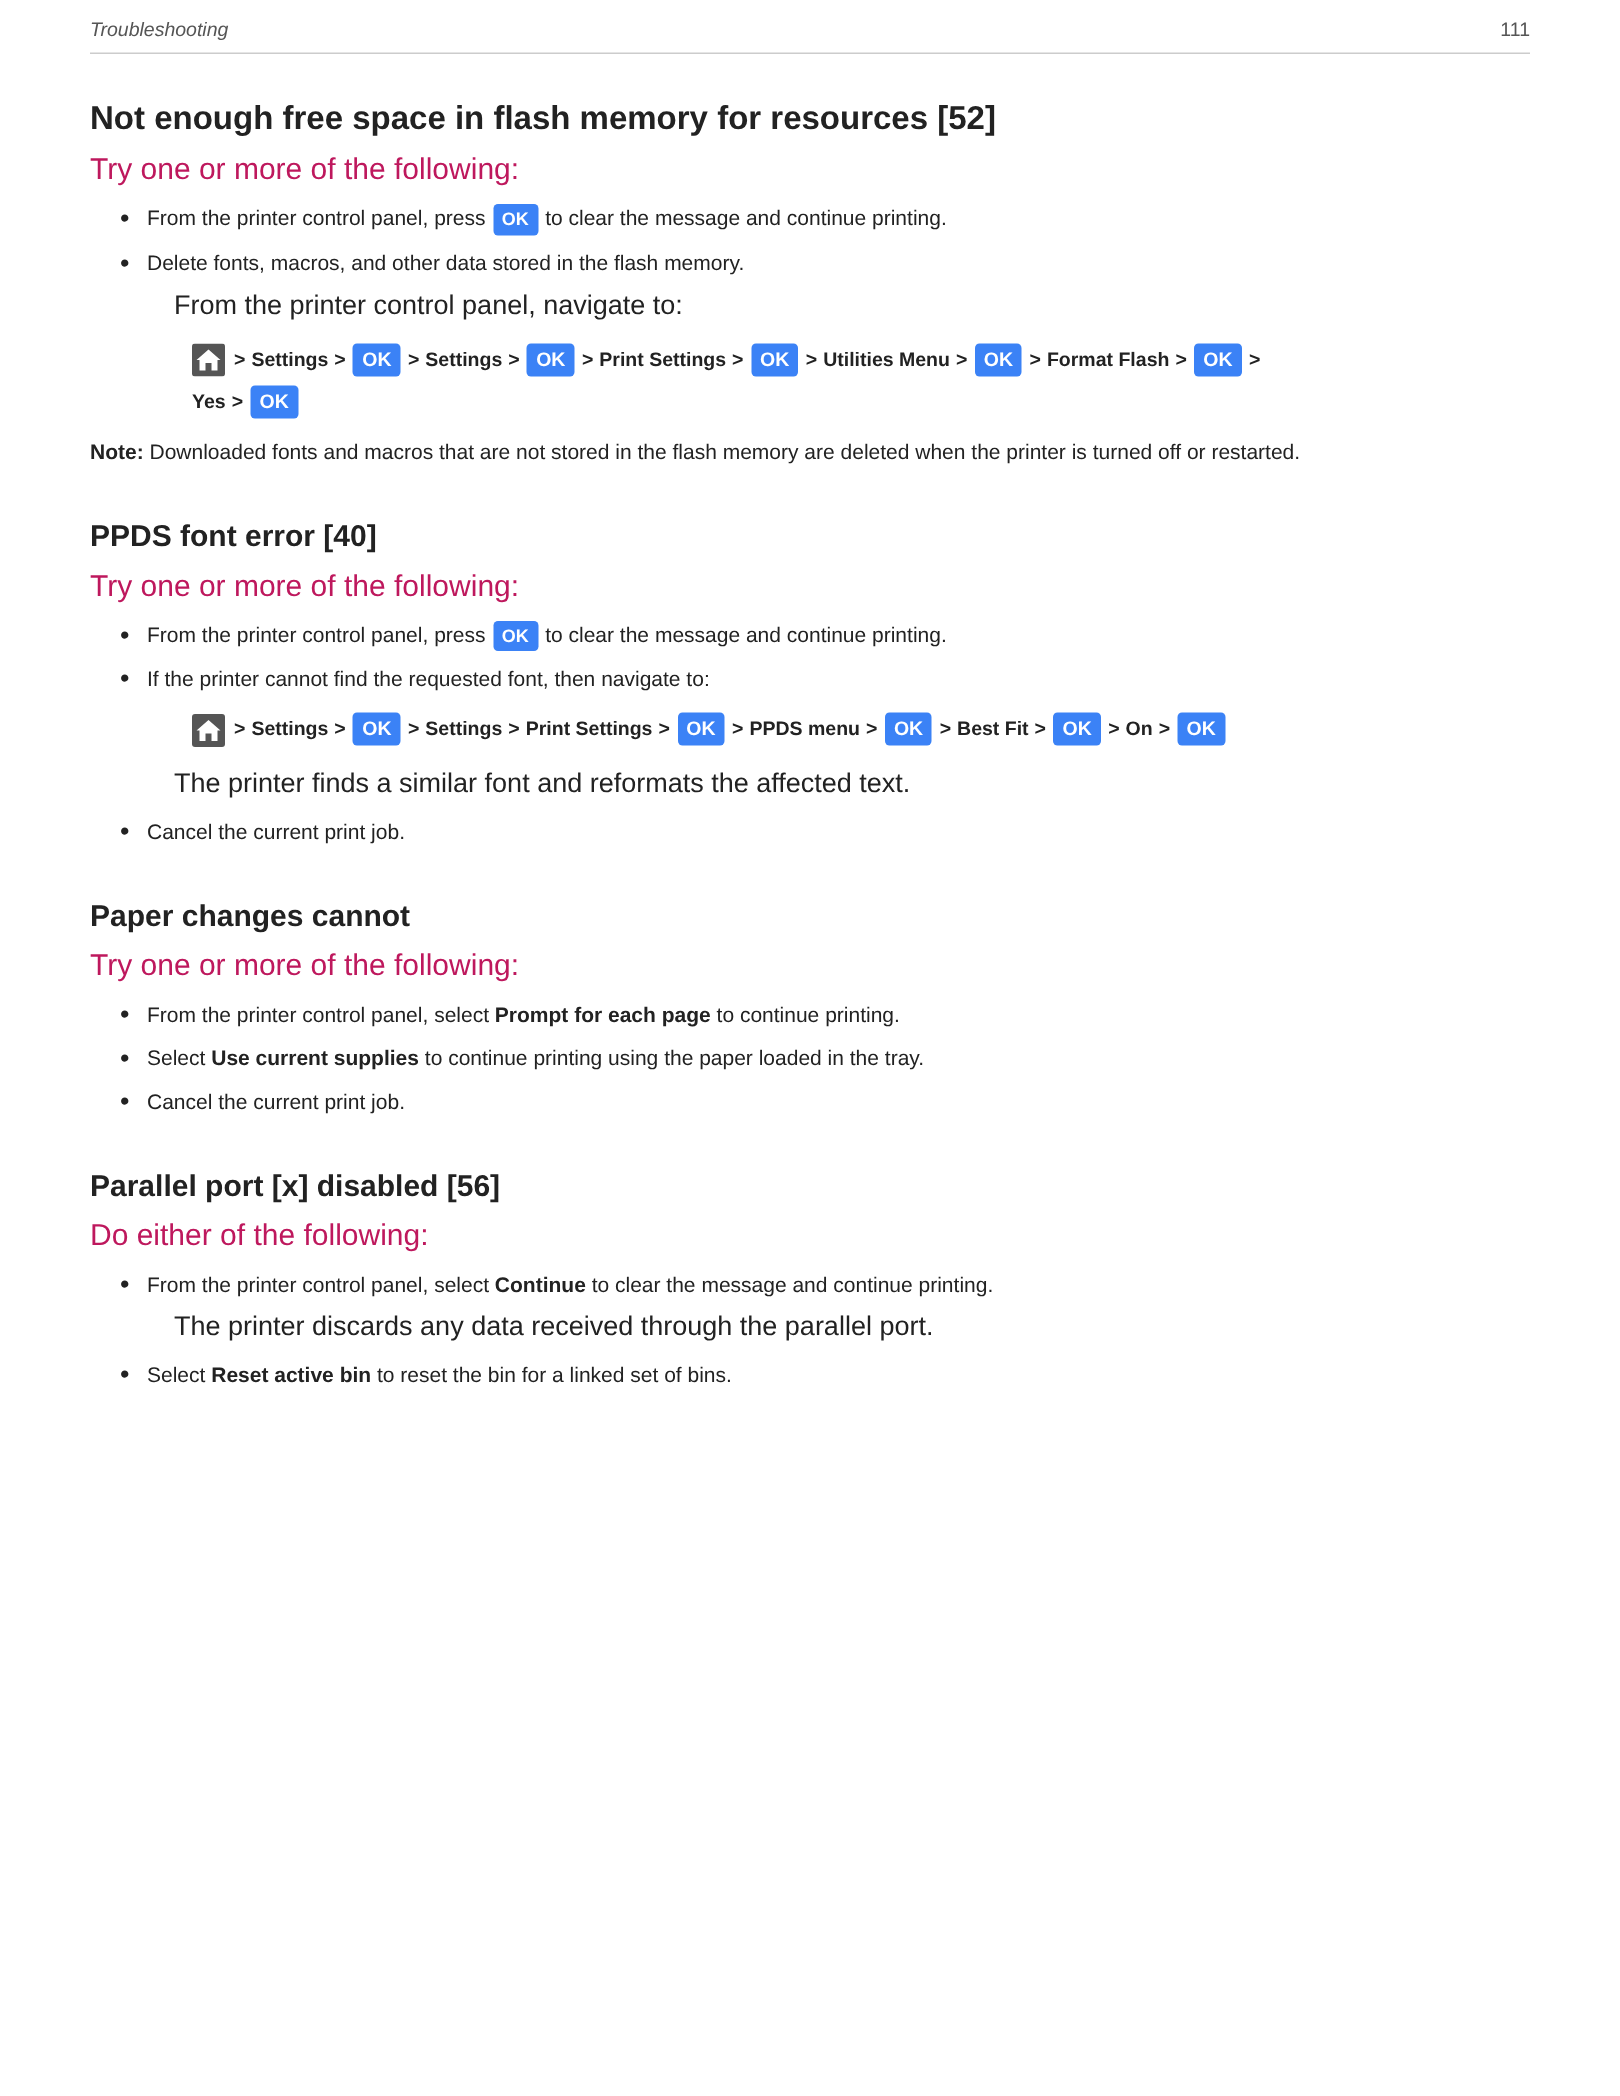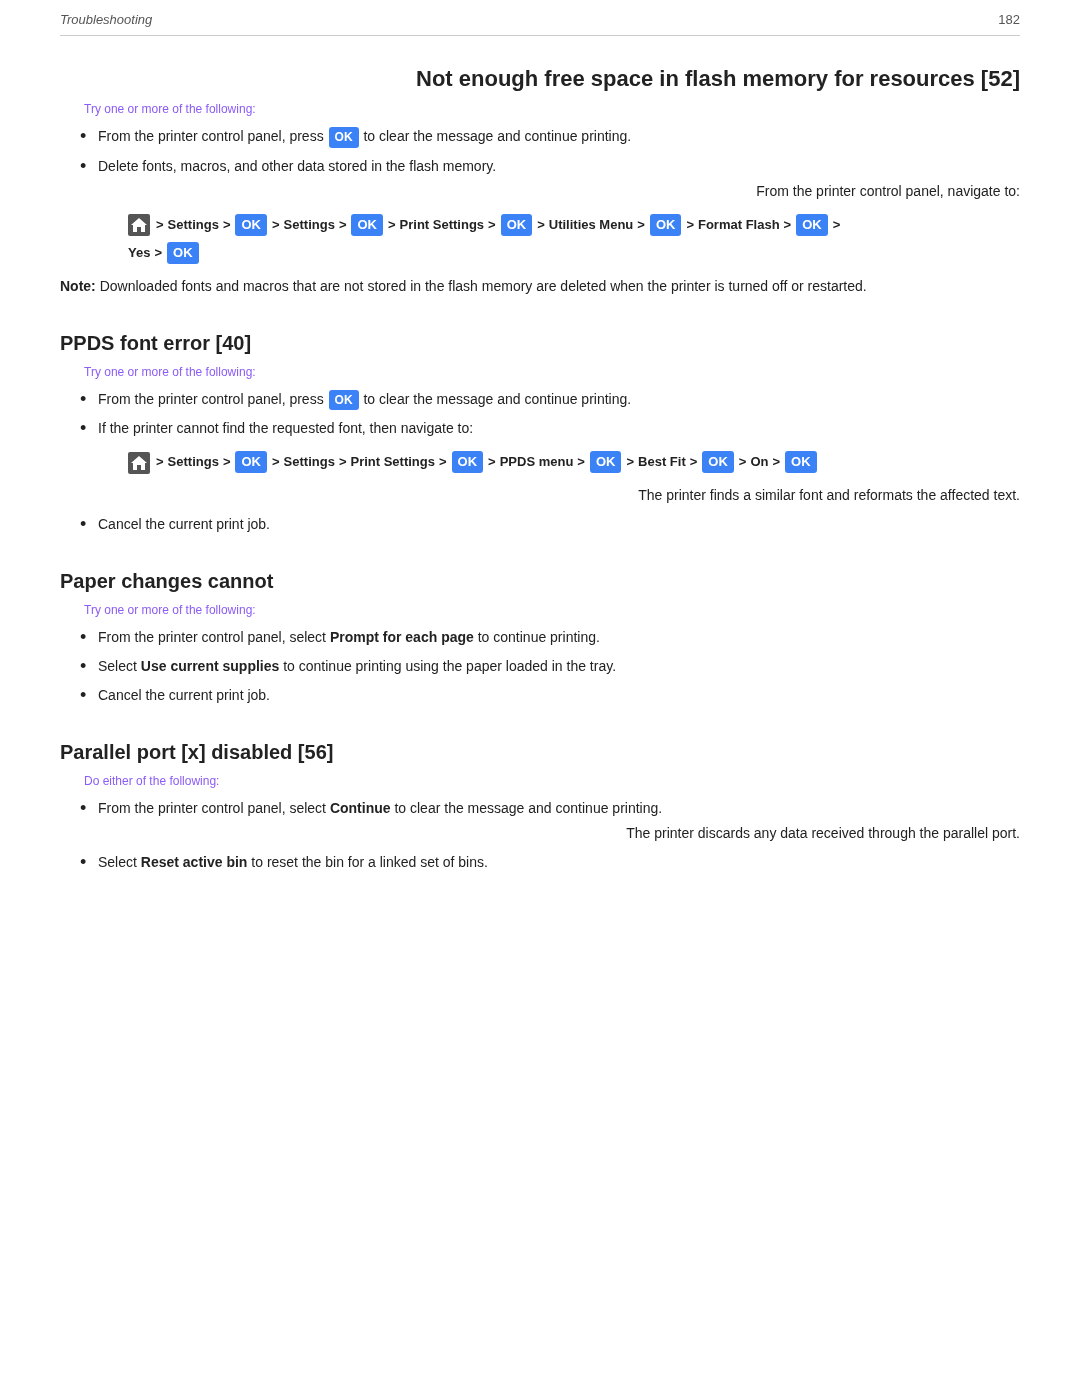--- a/index.html
+++ b/index.html
@@ -32,35 +32,33 @@
       font-style: italic;
     }
     .header-right {
       font-size: 13px;
       color: #555;
     }
     h2 {
       font-size: 22px;
       font-weight: bold;
       margin-bottom: 10px;
-      text-align: right;
     }
     h3 {
       font-size: 20px;
       font-weight: bold;
       margin-bottom: 10px;
     }
     .section {
       margin-bottom: 35px;
     }
     .try-text {
-      font-size: 12px;
-      margin-bottom: 10px;
-      color: #8b5cf6;
-      margin-left: 24px;
+      font-size: 20px;
+      margin-bottom: 10px;
+      color: #be185d;
     }
     ul {
       list-style: none;
       margin-left: 20px;
       margin-bottom: 10px;
     }
     ul li {
       position: relative;
       padding-left: 18px;
       margin-bottom: 8px;
@@ -123,33 +121,32 @@
       margin-bottom: 4px;
       line-height: 1.5;
     }
     .note-text strong {
       font-weight: bold;
     }
     .sub-item {
       margin-left: 18px;
       margin-top: 4px;
       margin-bottom: 4px;
-      font-size: 14px;
+      font-size: 18px;
       line-height: 1.5;
-      text-align: right;
     }
   </style>
 </head>
 <body>
 
 <div class="page">
 
   <div class="header">
     <span class="header-left">Troubleshooting</span>
-    <span class="header-right">182</span>
+    <span class="header-right">111</span>
   </div>
 
   <div class="section">
     <h2>Not enough free space in flash memory for resources [52]</h2>
     <p class="try-text">Try one or more of the following:</p>
     <ul>
       <li>
         <span>From the printer control panel, press </span>
         <span class="ok-btn">OK</span>
         <span> to clear the message and continue printing.</span>

